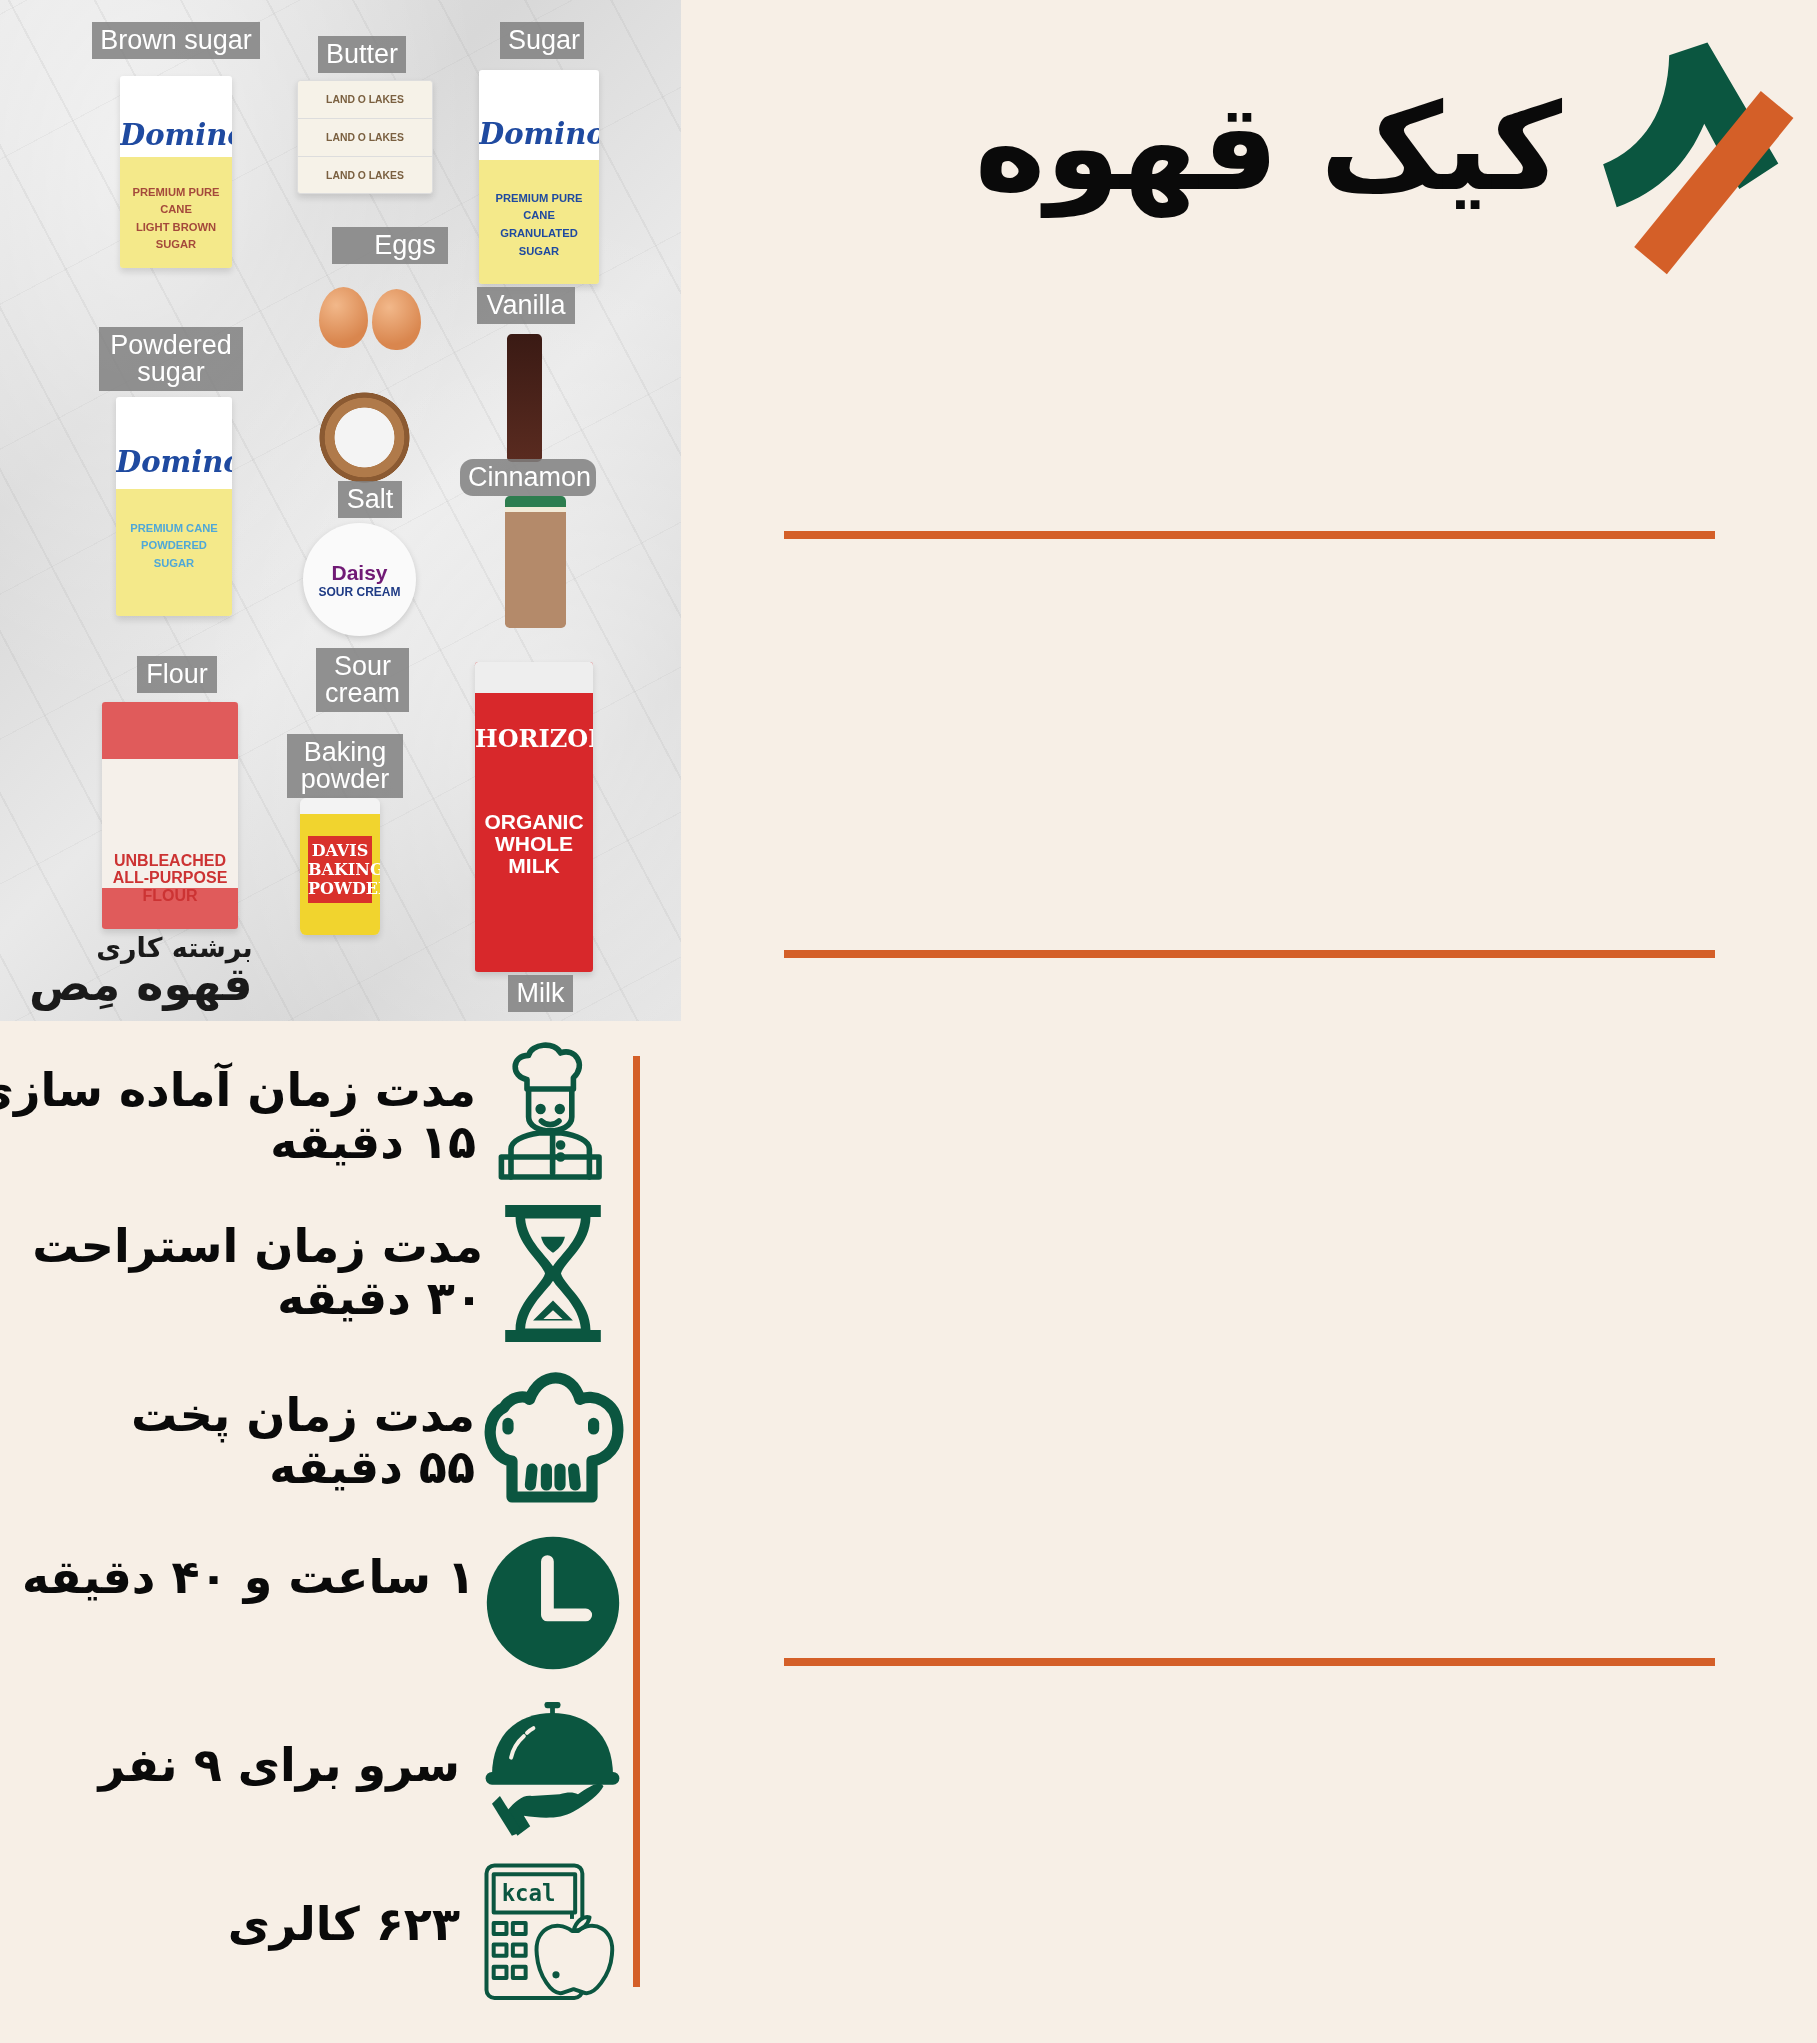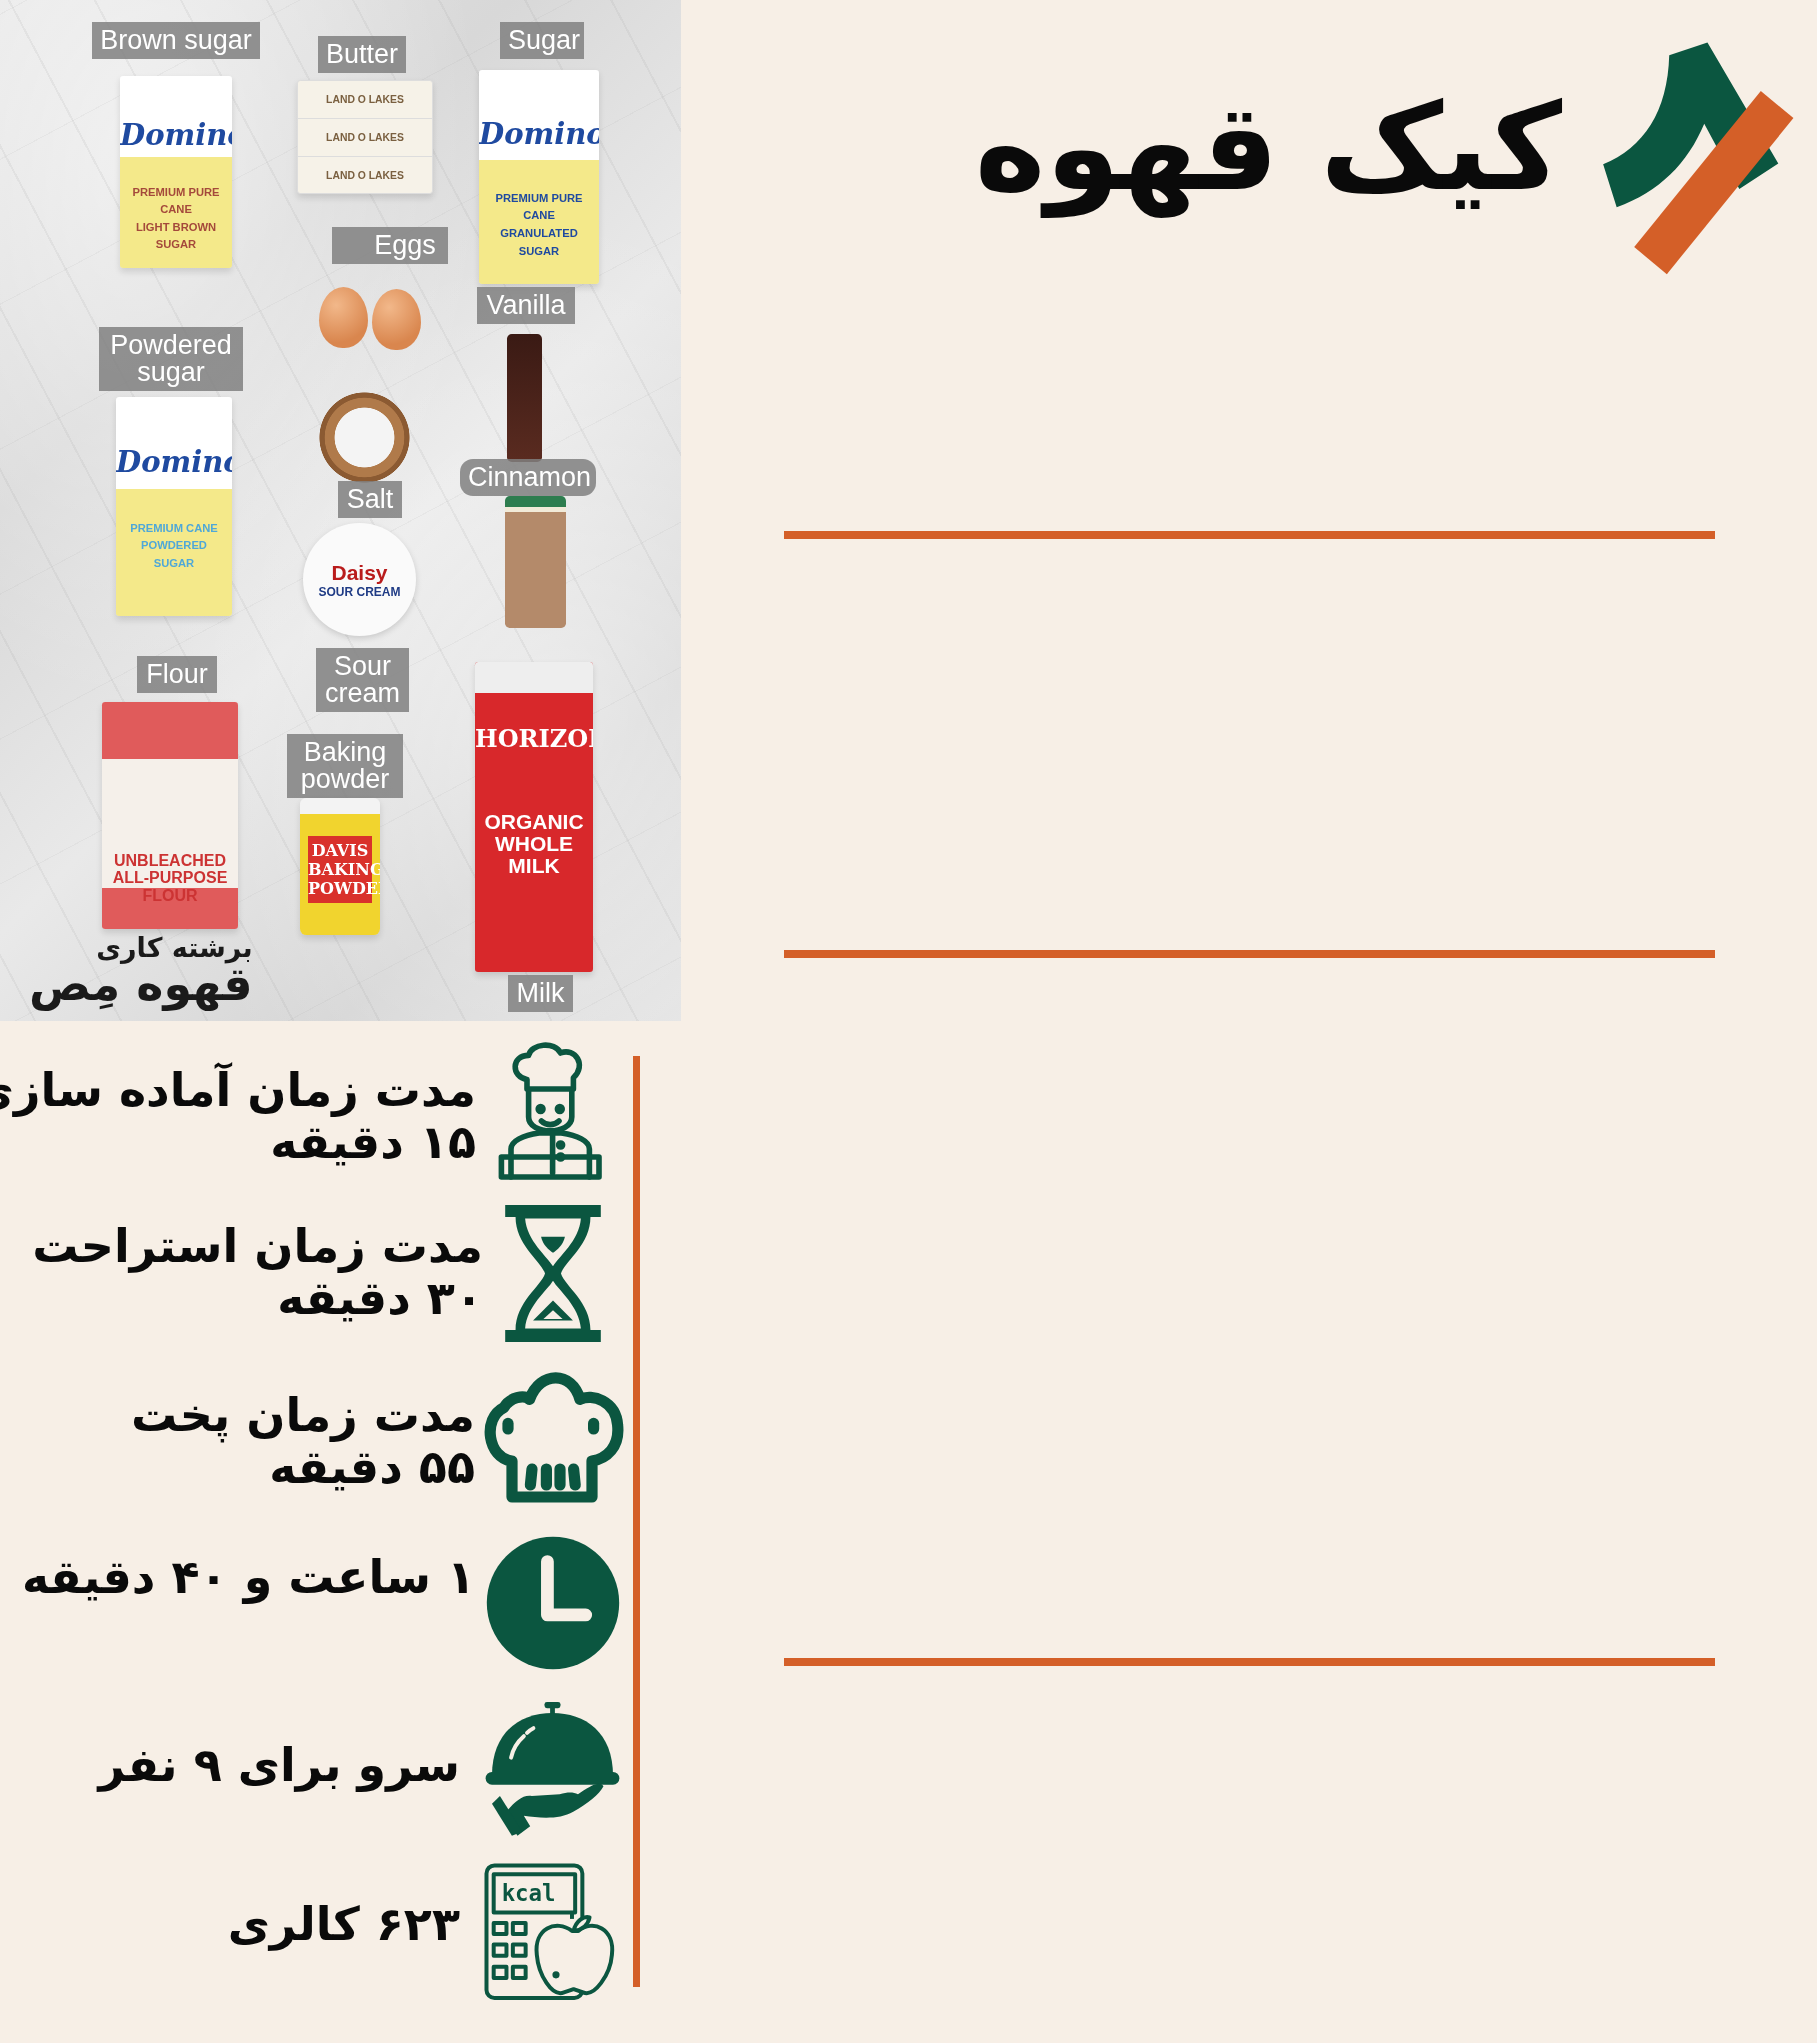--- a/index.html
+++ b/index.html
@@ -33,21 +33,21 @@
   .domino { background:linear-gradient(#fff 0 42%, #f4e98a 42% 100%); }
   .domino .brand { position:absolute; top:22%; width:100%; text-align:center; color:#1f4aa0; font-family:"DejaVu Serif", serif; font-weight:bold; font-style:italic; font-size:29px; }
   .domino .prod { position:absolute; top:56%; width:100%; text-align:center; font-family:"Liberation Sans", sans-serif; font-weight:bold; font-size:17.6px; line-height:19px; white-space:pre-line; }
   .butter { background:#f6f2e8; border:0.8px solid #ddd; }
   .butter .stick { height:33%; border-bottom:1.6px solid #ddd; display:flex; align-items:center; justify-content:center; font-size:10.4px; color:#7a6040; font-family:"Liberation Sans", sans-serif; font-weight:bold; }
   .egg { position:absolute; border-radius:50% 50% 48% 48% / 55% 55% 45% 45%; background:radial-gradient(circle at 35% 30%, #f2b88a, #d9864e 70%); }
   .bowl { position:absolute; border-radius:50%; background:radial-gradient(circle, #f4f4f4 0 45%, #b07a4a 46% 60%, #8b5a32 61% 68%, transparent 69%); }
   .bottle { position:absolute; border-radius:4.8px; background:linear-gradient(#3a1a14, #5a2b20); }
   .jar { position:absolute; border-radius:4.8px; background:linear-gradient(#2e7d4f 0 8%, #f1ead8 8% 12%, #b48a6a 12% 100%); }
   .tub { position:absolute; border-radius:50%; background:#fafafa; box-shadow:0 2.4px 6.4px rgba(0,0,0,.15); display:flex; flex-direction:column; align-items:center; justify-content:center; font-family:"Liberation Sans", sans-serif; }
-  .tub .b { color:#b91c1c; font-weight:bold; font-size:21px; }
+  .tub .b { color:#701a75; font-weight:bold; font-size:21px; }
   .tub .s { color:#1f3b85; font-weight:bold; font-size:12px; }
   .flour { background:linear-gradient(#e05b5b 0 25%, #f5f0ea 25% 82%, #e05b5b 82% 100%); }
   .flour .prod { position:absolute; top:66%; width:100%; text-align:center; font-family:"Liberation Sans", sans-serif; font-weight:bold; font-size:16px; line-height:17.6px; color:#c33; white-space:pre-line; }
   .can { background:linear-gradient(#f3f3f3 0 12%, #f1d42e 12% 100%); border-radius:6.4px; }
   .can .prod { position:absolute; top:28%; left:10%; width:80%; background:#d9312b; color:#fff; text-align:center; font-family:"DejaVu Serif", serif; font-weight:bold; font-size:16px; line-height:19px; padding:4.8px 0; white-space:pre-line; }
   .milk { background:#d8282b; }
   .milk .top { height:10%; background:#eee; }
   .milk .prod { position:absolute; top:48%; width:100%; text-align:center; color:#fff; font-family:"Liberation Sans", sans-serif; font-weight:bold; font-size:21px; line-height:22.3px; white-space:pre-line; }
   .milk .brand { position:absolute; top:20%; width:100%; text-align:center; color:#fff; font-family:"DejaVu Serif", serif; font-weight:bold; font-size:24px; }
   .watermark { position:absolute; left:29px; top:934px; direction:rtl; color:#1a1a1a; font-weight:bold; line-height:1; }

